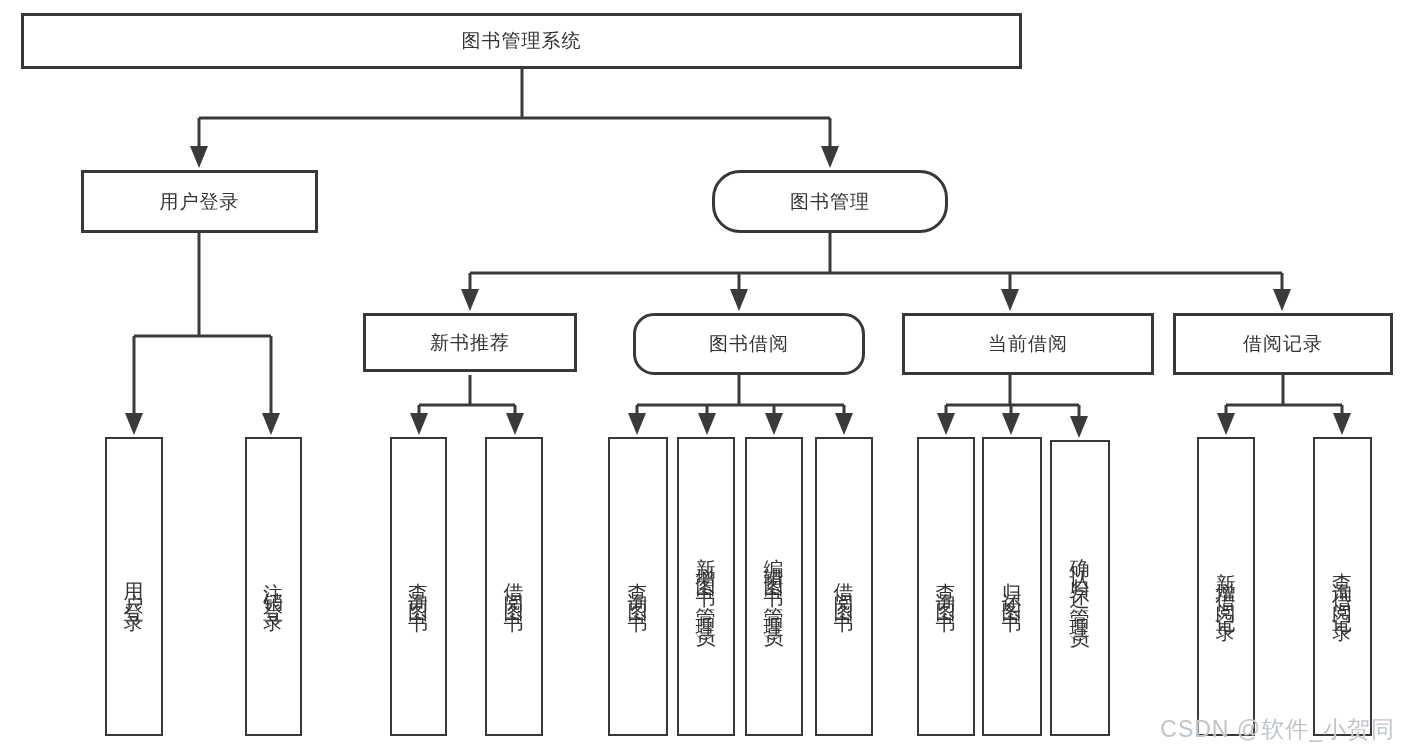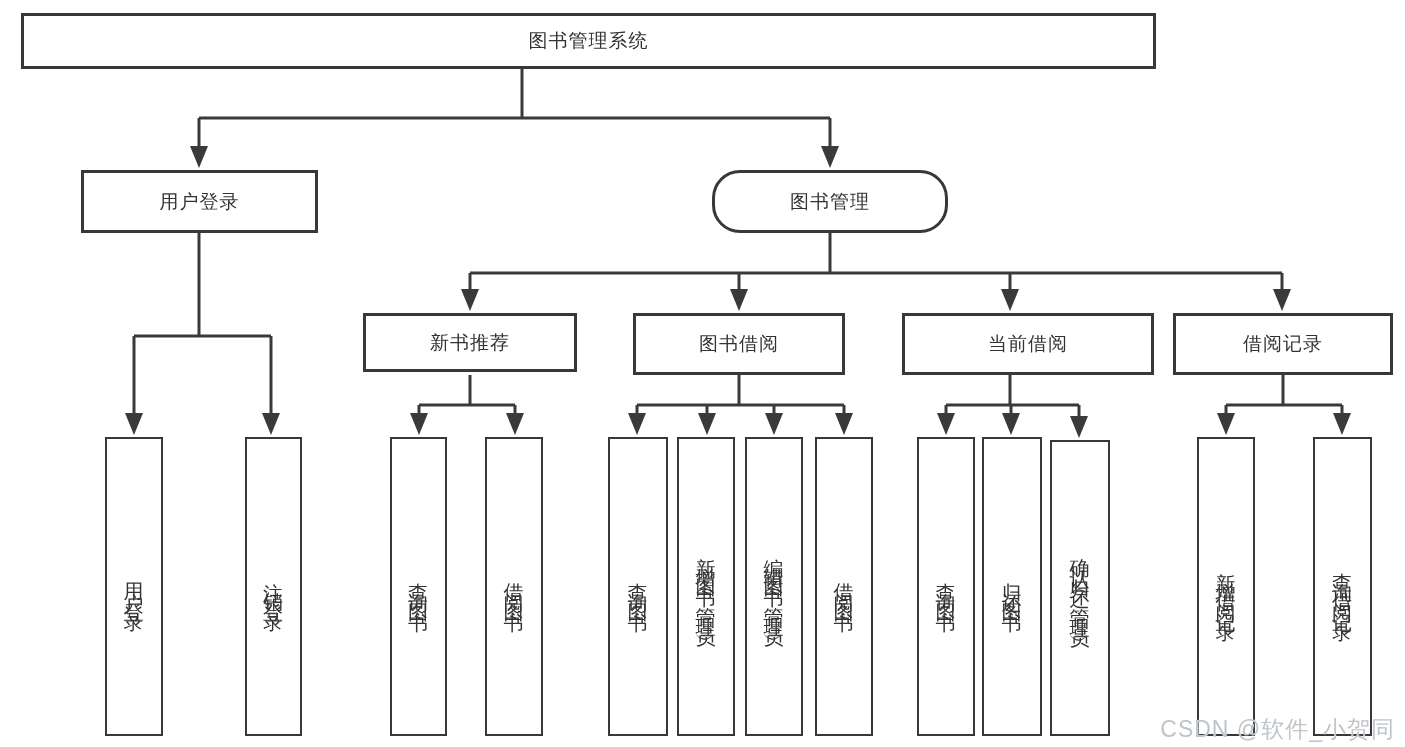--- a/index.html
+++ b/index.html
@@ -40,27 +40,27 @@
     border-width: 2px;
   }
   .box.leaf .vlabel {
     writing-mode: vertical-rl;
     line-height: 1;
     font-size: 20px;
     letter-spacing: 10px;
     white-space: normal;
   }
   
-  .n-root   { left: 21px;   top: 13px;  width: 1135px; height: 56px; }
+  .n-root   { left: 21px;   top: 13px;  width: 1001px; height: 56px; }
   
   .n-ulogin { left: 81px;   top: 170px; width: 237px;  height: 63px; }
   .n-bmgmt  { left: 712px;  top: 170px; width: 236px;  height: 63px; border-radius: 28px; }
   
   .n-newrec { left: 363px;  top: 313px; width: 214px;  height: 59px; }
-  .n-bborrow{ left: 633px;  top: 313px; width: 212px;  height: 62px; }
+  .n-bborrow{ left: 633px;  top: 313px; width: 232px;  height: 62px; border-radius: 21px; }
   .n-cborrow{ left: 902px;  top: 313px; width: 252px;  height: 62px; }
   .n-brecord{ left: 1173px; top: 313px; width: 220px;  height: 62px; }
   
   .leaf     { top: 437px; width: 58px; height: 299px; }
   .l-ul1 { left: 105px; }
   .l-ul2 { left: 245px; width: 57px; }
   .l-nb1 { left: 390px; width: 57px; }
   .l-nb2 { left: 485px; }
   .l-bb1 { left: 608px; width: 60px; }
   .l-bb2 { left: 677px; }

